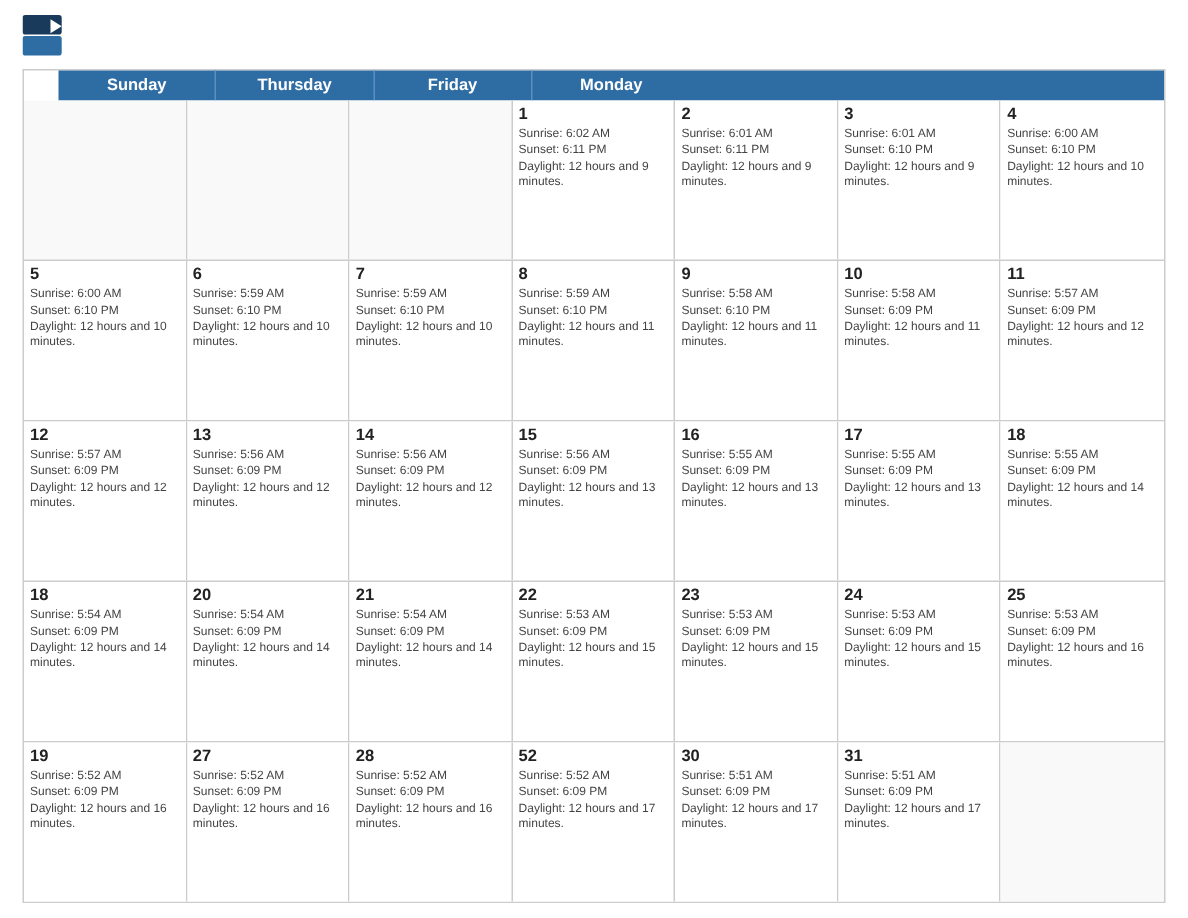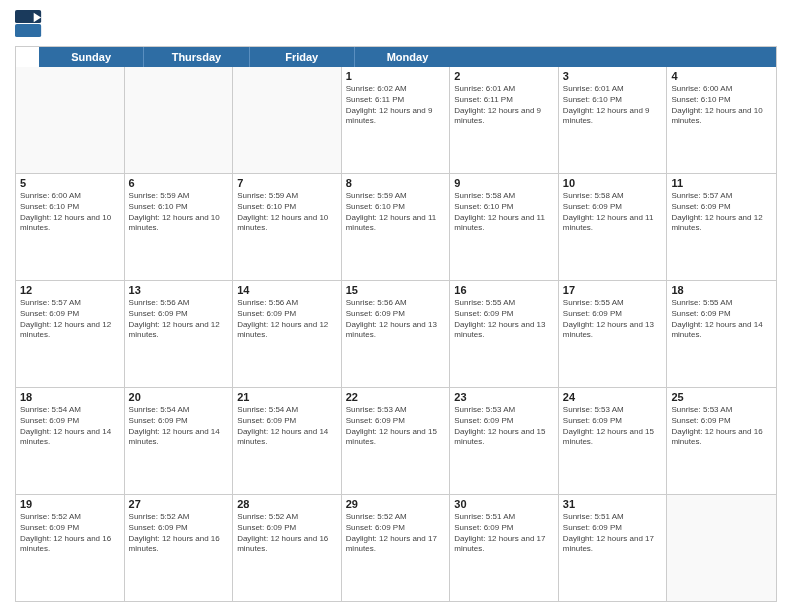--- a/index.html
+++ b/index.html
@@ -312,21 +312,21 @@
 Sunset: 6:09 PM
 Daylight: 12 hours and 16 minutes.</div>
           </div>
           <div class="cal-cell">
             <div class="day-num">28</div>
             <div class="cell-text" style="white-space: pre-line;">Sunrise: 5:52 AM
 Sunset: 6:09 PM
 Daylight: 12 hours and 16 minutes.</div>
           </div>
           <div class="cal-cell">
-            <div class="day-num">29</div>
+            <div class="day-num">52</div>
             <div class="cell-text" style="white-space: pre-line;">Sunrise: 5:52 AM
 Sunset: 6:09 PM
 Daylight: 12 hours and 17 minutes.</div>
           </div>
           <div class="cal-cell">
             <div class="day-num">30</div>
             <div class="cell-text" style="white-space: pre-line;">Sunrise: 5:51 AM
 Sunset: 6:09 PM
 Daylight: 12 hours and 17 minutes.</div>
           </div>

